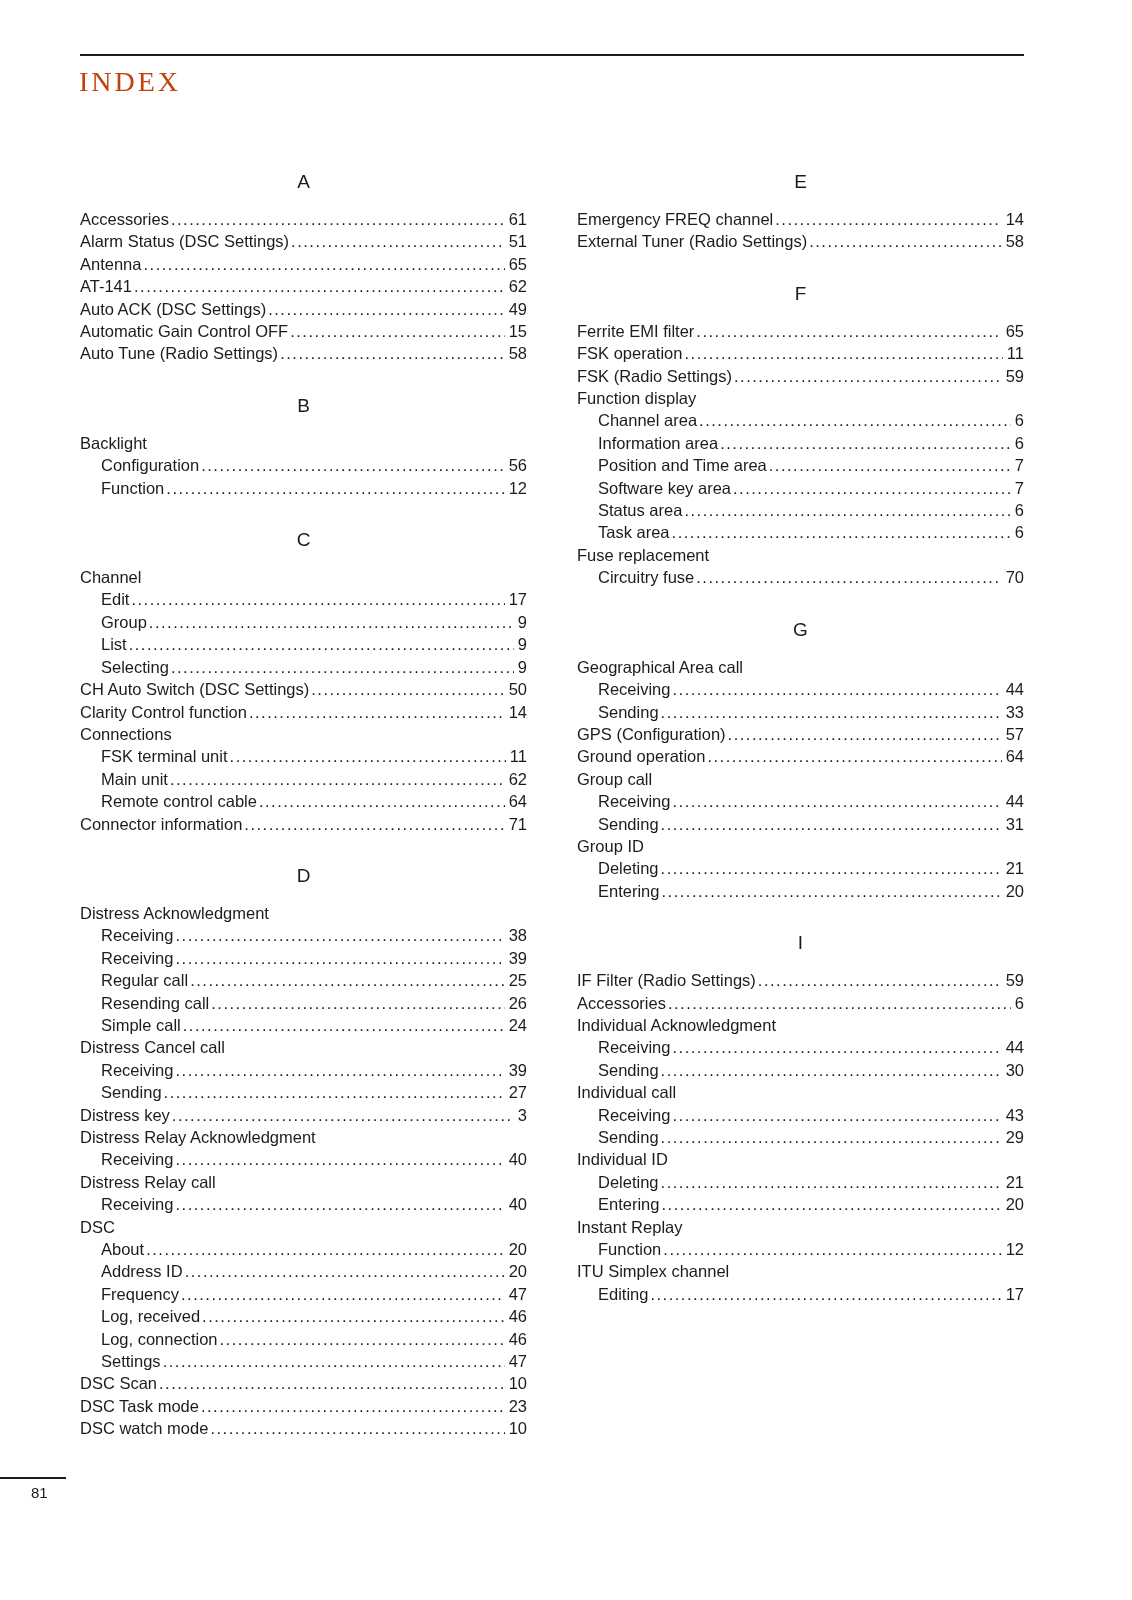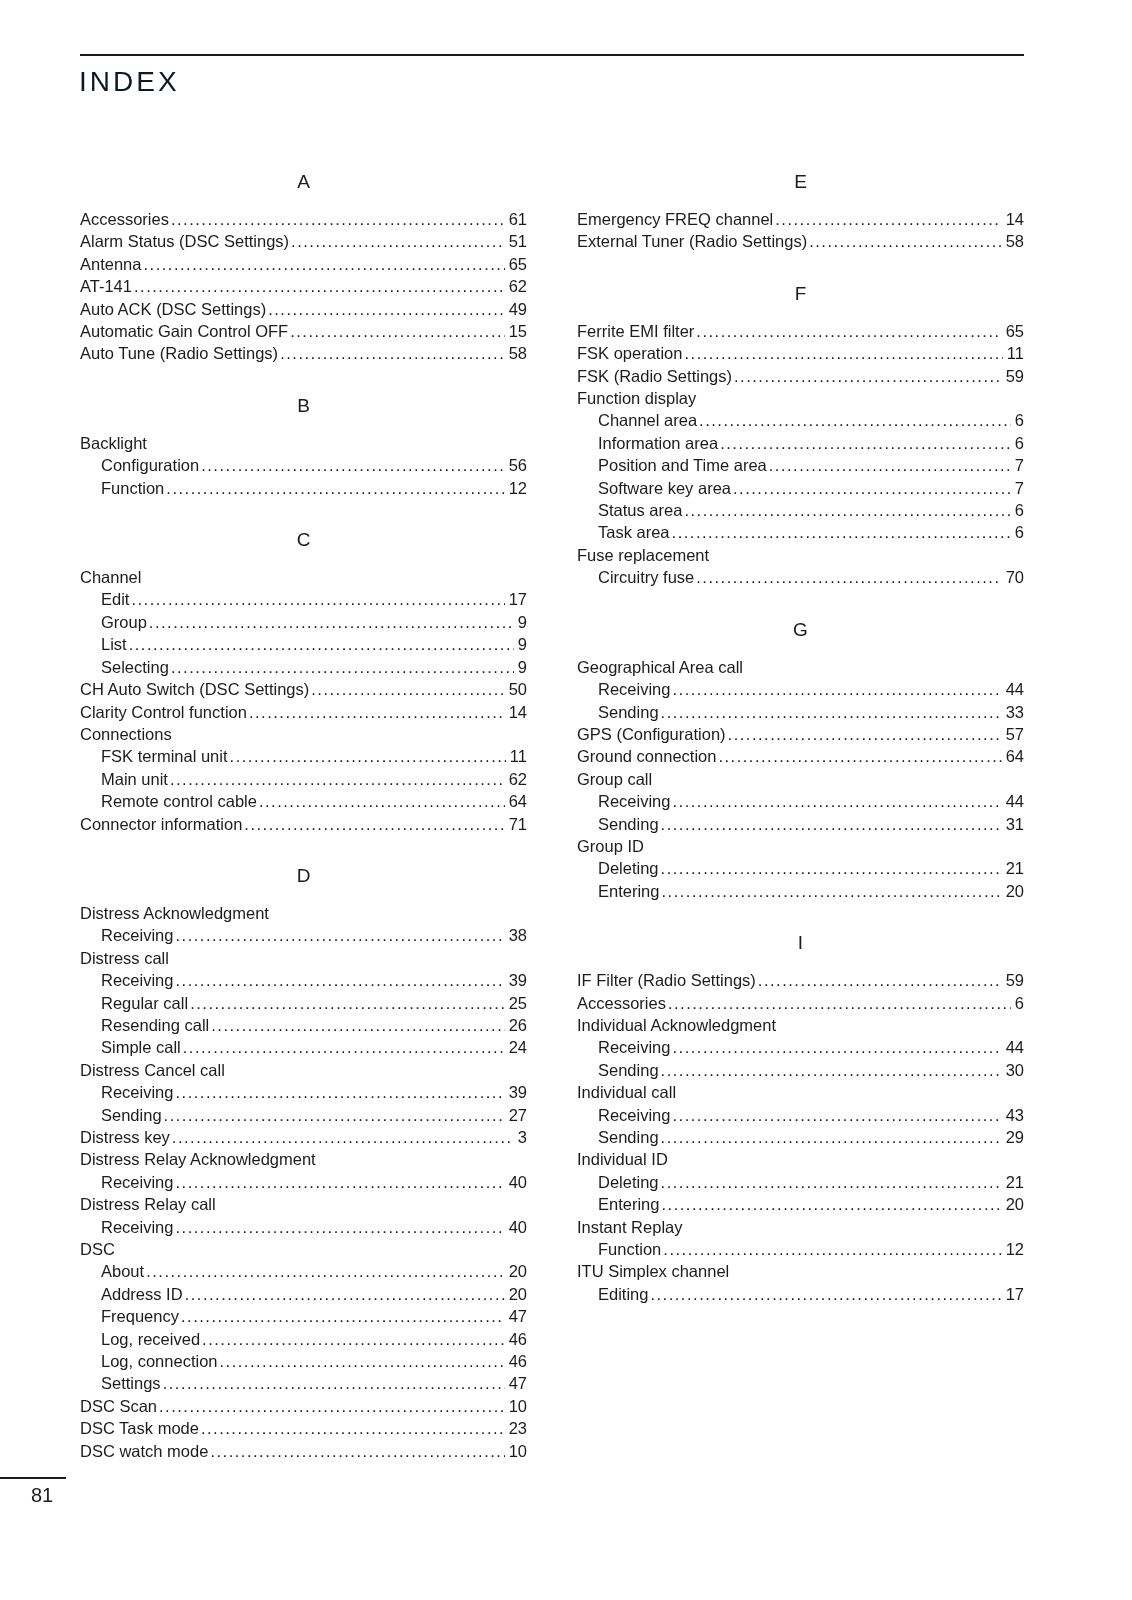--- a/index.html
+++ b/index.html
@@ -25,21 +25,22 @@
     height: 2px;
     background: #1c1c1c;
   }
   .page-title {
     position: absolute;
     left: 79px;
     top: 66px;
     font-size: 28px;
     font-weight: 500;
     letter-spacing: 3px;
-    color: #0f172a;
+    color: #c2410c;
+    font-family: Liberation Serif, serif;
   }
   .columns {
     position: absolute;
     left: 80px;
     top: 172px;
     width: 944px;
     display: flex;
     gap: 50px;
   }
   .col { width: 447px; }
@@ -81,21 +82,21 @@
     left: 0;
     top: 1477px;
     width: 66px;
     height: 2px;
     background: #1c1c1c;
   }
   .footer-page-number {
     position: absolute;
     left: 31px;
     top: 1484px;
-    font-size: 20px;
+    font-size: 15px;
     color: #1c1c1c;
   }
 </style>
 </head>
 <body>
 
 <div class="page">
   <div class="top-rule"></div>
   <div class="page-title">INDEX</div>
 
@@ -217,23 +218,20 @@
         <div class="section">
           <div class="section-letter">D</div>
           <div class="entry">
             <span class="label">Distress Acknowledgment</span>
           </div>
           <div class="entry indent">
             <span class="label">Receiving</span>
             <span class="dots"></span>
             <span class="pagenum">38</span>
           </div>
-          <div class="entry">
-            <span class="label">Distress call</span>
-          </div>
           <div class="entry indent">
             <span class="label">Receiving</span>
             <span class="dots"></span>
             <span class="pagenum">39</span>
           </div>
           <div class="entry indent">
             <span class="label">Regular call</span>
             <span class="dots"></span>
             <span class="pagenum">25</span>
           </div>
@@ -418,21 +416,21 @@
             <span class="label">Sending</span>
             <span class="dots"></span>
             <span class="pagenum">33</span>
           </div>
           <div class="entry">
             <span class="label">GPS (Configuration)</span>
             <span class="dots"></span>
             <span class="pagenum">57</span>
           </div>
           <div class="entry">
-            <span class="label">Ground connection</span>
+            <span class="label">Ground operation</span>
             <span class="dots"></span>
             <span class="pagenum">64</span>
           </div>
           <div class="entry">
             <span class="label">Group call</span>
           </div>
           <div class="entry indent">
             <span class="label">Receiving</span>
             <span class="dots"></span>
             <span class="pagenum">44</span>

